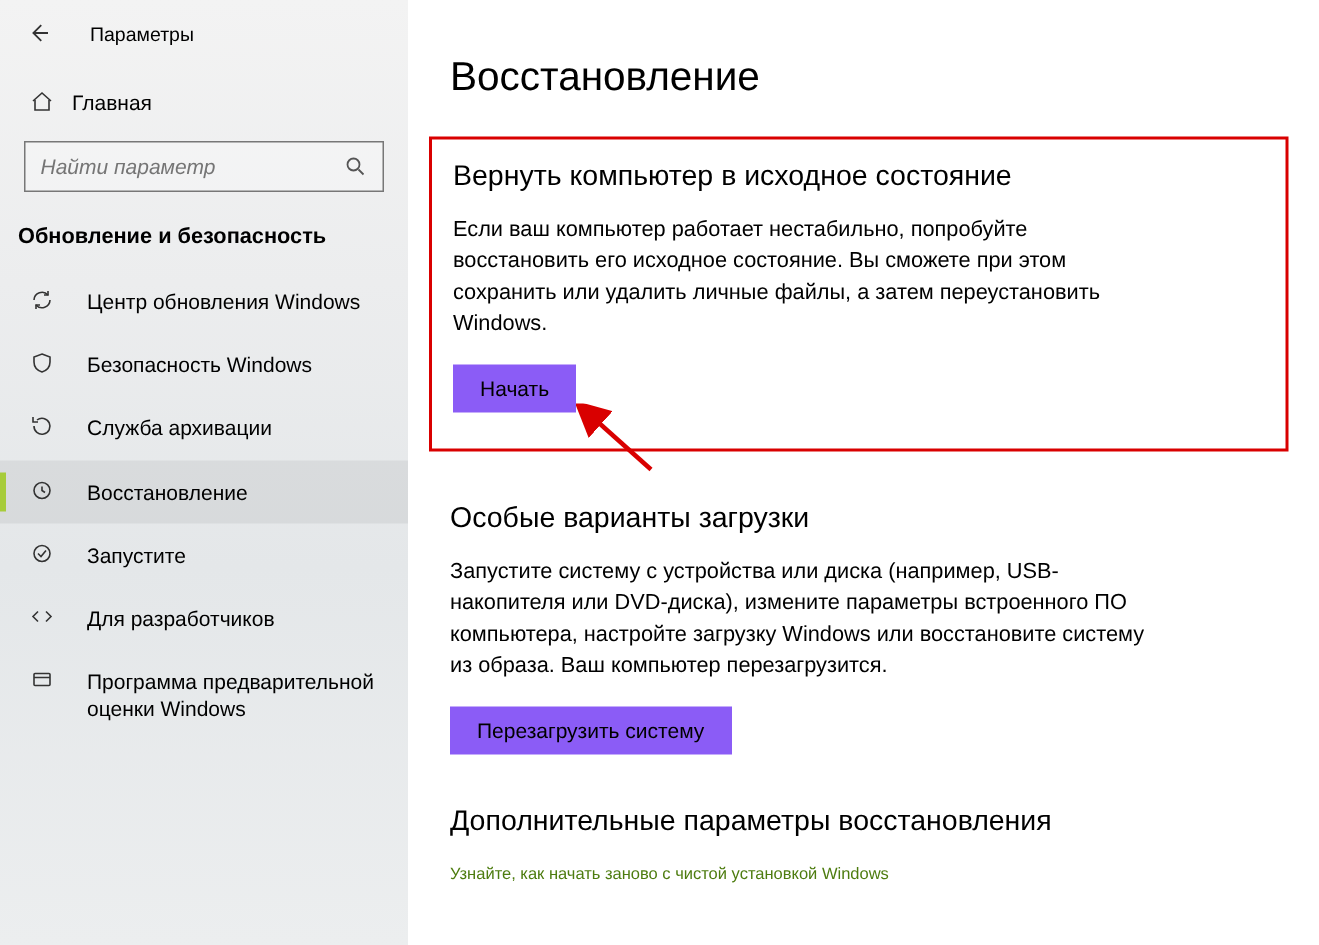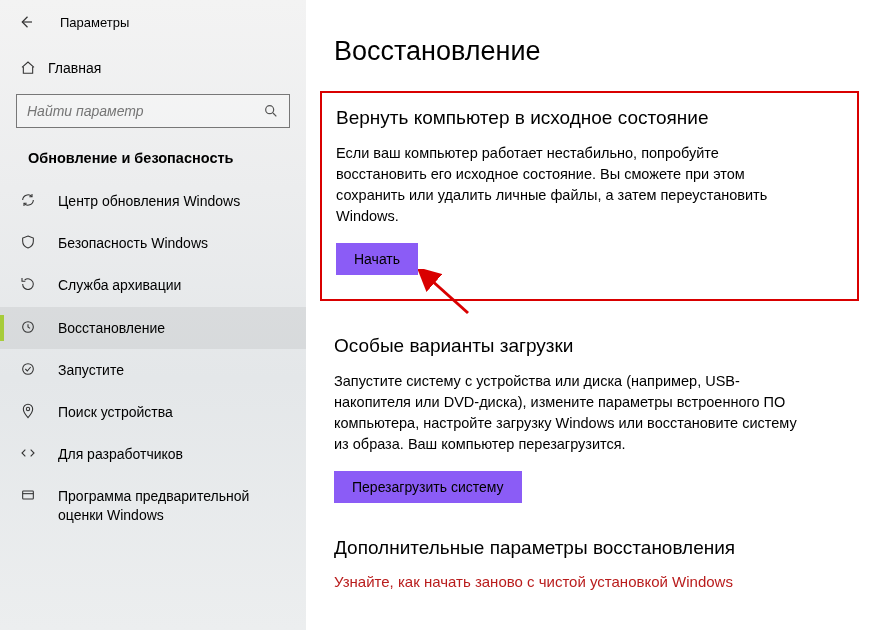--- a/index.html
+++ b/index.html
@@ -7,21 +7,21 @@
   font-family: "Segoe UI", Tahoma, sans-serif;
   font-size: 14px;
   color: #000;
   background: #fff;
   width: 879px;
   height: 630px;
   overflow: hidden;
   display: flex;
 }
 .sidebar {
-  width: 306px;
+  width: 272px;
   height: 100%;
   background: linear-gradient(180deg, #f3f3f3 0%, #ecedee 30%, #e4e7e9 60%, #eceeef 100%);
   display: flex;
   flex-direction: column;
   padding-top: 8px;
 }
 .titlebar {
   display: flex;
   align-items: center;
   padding: 4px 16px 18px 16px;
@@ -53,21 +53,21 @@
   background: transparent;
   outline: none;
   font-size: 14px;
   font-style: italic;
   color: #555;
   width: 220px;
 }
 .section-label {
   font-weight: 600;
   font-size: 14.5px;
-  padding: 8px 16px 14px 28px;
+  padding: 8px 16px 14px 12px;
 }
 .navlist { display:flex; flex-direction:column; }
 .navitem {
   display: flex;
   gap: 22px;
   padding: 12px 16px 12px 20px;
   cursor: pointer;
   position: relative;
 }
 .navitem.active { background: rgba(0,0,0,0.06); }
@@ -98,21 +98,21 @@
 .section h2 { font-size: 19px; font-weight: 400; margin-bottom: 14px; }
 .section p { font-size: 14.5px; line-height: 1.45; margin-bottom: 16px; max-width: 470px; }
 .btn {
   background: #8b5cf6;
   border: none;
   padding: 8px 18px;
   font-size: 14px;
   cursor: pointer;
   font-family: inherit;
 }
-.link { color: #b91c1c; font-size:15px; cursor:pointer; }
+.link { color: #4d7c0f; font-size:11px; cursor:pointer; }
 .arrow-cursor {
   position: absolute;
   left: 96px;
   bottom: -18px;
   pointer-events:none;
 }
 svg { display:block; }
 </style>
 </head>
 <body>
@@ -189,29 +189,20 @@
       <span class="label">Восстановление</span>
     </div>
     <div class="navitem">
       <span class="icon">
         <svg width="16" height="16" viewBox="0 0 24 24" fill="none" stroke="#333" stroke-width="1.6">
             <circle cx="12" cy="12" r="8"></circle>
             <path d="M8 12l3 3 5-6"></path>
           </svg>
       </span>
       <span class="label">Запустите</span>
-    </div>
-    <div class="navitem">
-      <span class="icon">
-        <svg width="16" height="16" viewBox="0 0 24 24" fill="none" stroke="#333" stroke-width="1.6">
-            <path d="M12 2a7 7 0 0 1 7 7c0 5-7 13-7 13S5 14 5 9a7 7 0 0 1 7-7z"></path>
-            <circle cx="12" cy="9" r="2.5"></circle>
-          </svg>
-      </span>
-      <span class="label">Поиск устройства</span>
     </div>
     <div class="navitem">
       <span class="icon">
         <svg width="16" height="16" viewBox="0 0 24 24" fill="none" stroke="#333" stroke-width="1.6">
             <path d="M8 7l-5 5 5 5"></path>
             <path d="M16 7l5 5-5 5"></path>
           </svg>
       </span>
       <span class="label">Для разработчиков</span>
     </div>

